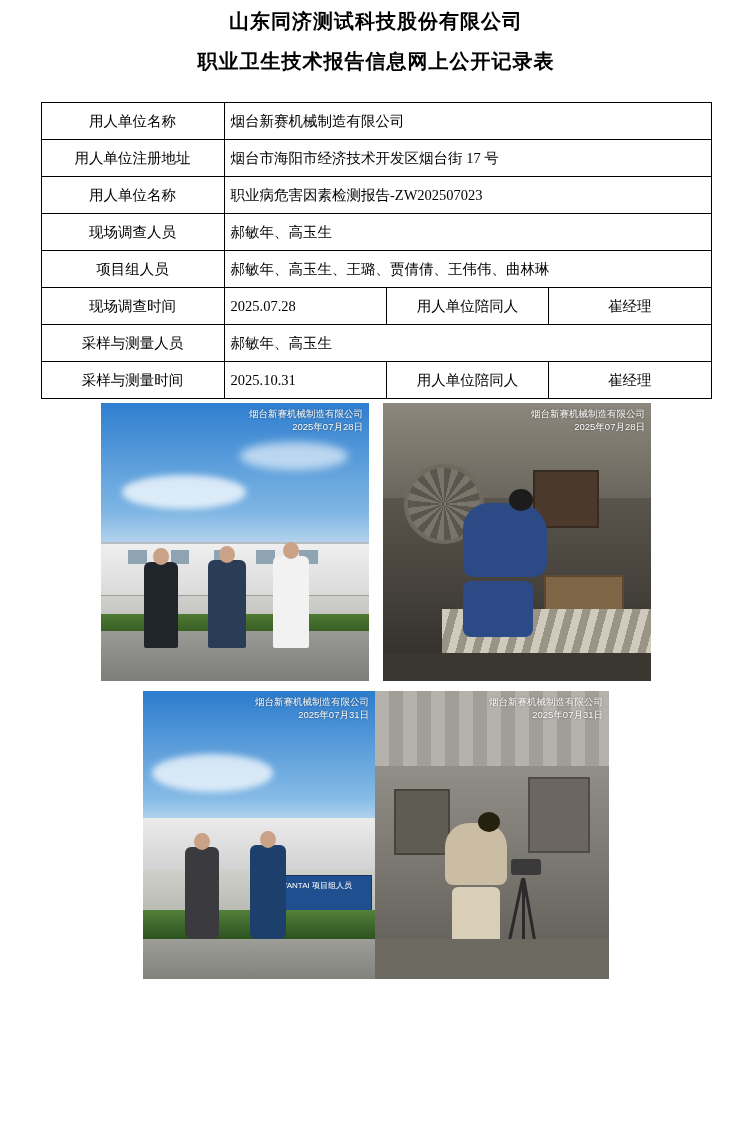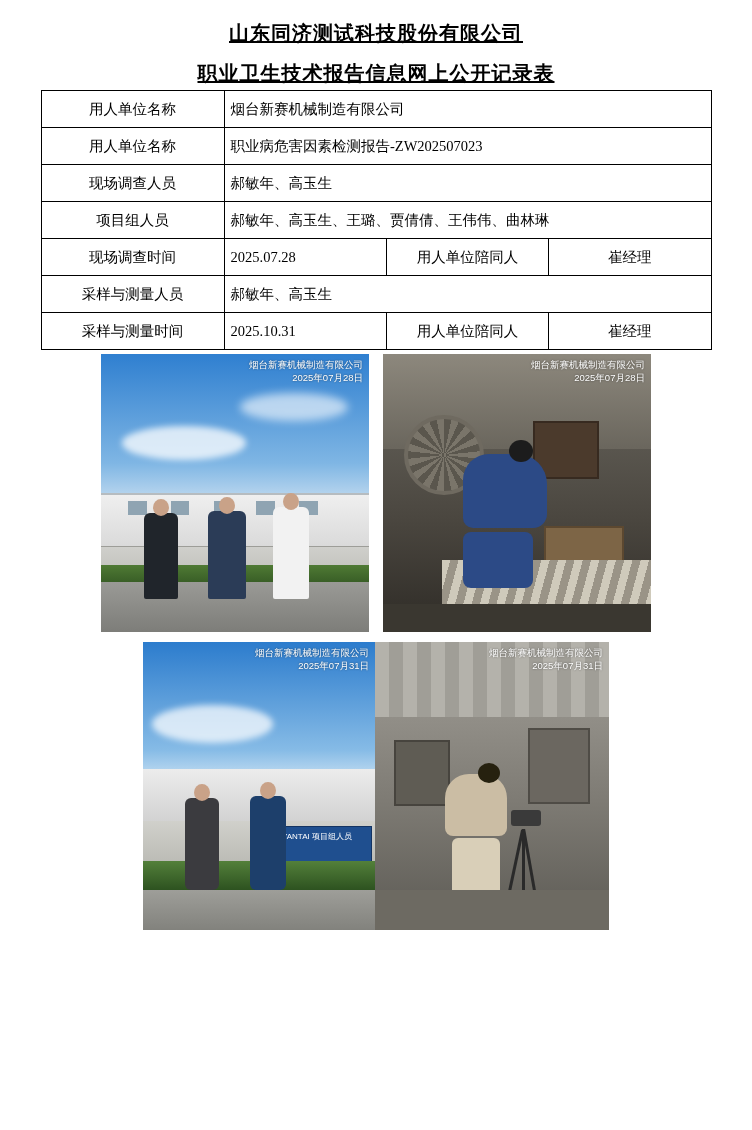--- a/index.html
+++ b/index.html
@@ -15,40 +15,39 @@
     overflow: hidden;
   }
   .page {
     width: 752px;
     height: 1130px;
     position: relative;
     box-sizing: border-box;
   }
   .title-block {
     text-align: center;
-    padding-top: 16px;
-    text-decoration: underline;
+    padding-top: 4px;
   }
   .title-1 {
     font-size: 20px;
     font-weight: bold;
     letter-spacing: 1px;
     line-height: 34px;
   }
   .title-2 {
     font-size: 20px;
     font-weight: bold;
     letter-spacing: 1px;
     line-height: 34px;
     margin-top: 6px;
   }
   table.form {
     border-collapse: collapse;
     width: 671px;
-    margin: 0 auto 0 auto;
+    margin: 24px auto 0 auto;
     table-layout: fixed;
   }
   table.form td {
     border: 1px solid #000000;
     font-size: 14.5px;
     padding: 5px 6px;
     height: 26px;
     vertical-align: middle;
   }
   td.label {
@@ -292,20 +291,24 @@
   <div class="title-block">
     <div class="title-1">山东同济测试科技股份有限公司</div>
     <div class="title-2">职业卫生技术报告信息网上公开记录表</div>
   </div>
 
   <table class="form">
     <tbody>
       <tr>
         <td class="label">用人单位名称</td>
         <td class="value" colspan="3">烟台新赛机械制造有限公司</td>
+      </tr>
+      <tr>
+        <td class="label">用人单位注册地址</td>
+        <td class="value" colspan="3">烟台市海阳市经济技术开发区烟台街 17 号</td>
       </tr>
       <tr>
         <td class="label">用人单位名称</td>
         <td class="value" colspan="3">职业病危害因素检测报告-ZW202507023</td>
       </tr>
       <tr>
         <td class="label">现场调查人员</td>
         <td class="value" colspan="3">郝敏年、高玉生</td>
       </tr>
       <tr>

